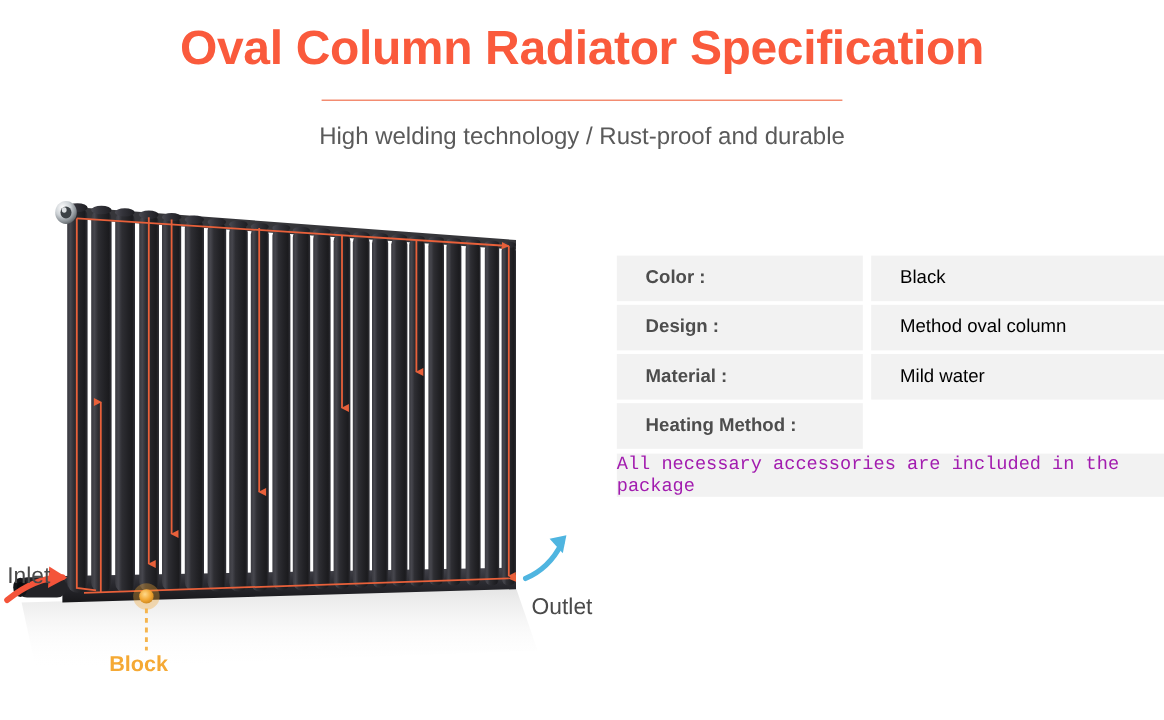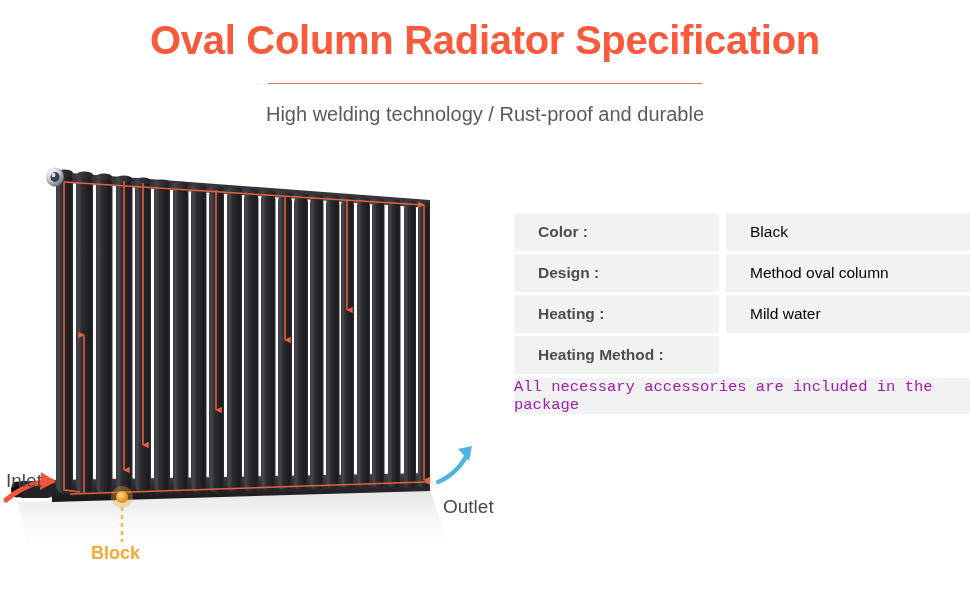--- a/index.html
+++ b/index.html
@@ -341,21 +341,21 @@
   <div id="spec-table">
     <div class="spec-row">
       <div class="spec-key">Color :</div>
       <div class="spec-val">Black</div>
     </div>
     <div class="spec-row">
       <div class="spec-key">Design :</div>
       <div class="spec-val">Method oval column</div>
     </div>
     <div class="spec-row">
-      <div class="spec-key">Heating :</div>
+      <div class="spec-key">Material :</div>
       <div class="spec-val">Mild water</div>
     </div>
     <div class="spec-row">
       <div class="spec-key">Heating Method :</div>
     </div>
     <div id="spec-note">All necessary accessories are included in the package</div>
   </div>
 
 </div>
 

